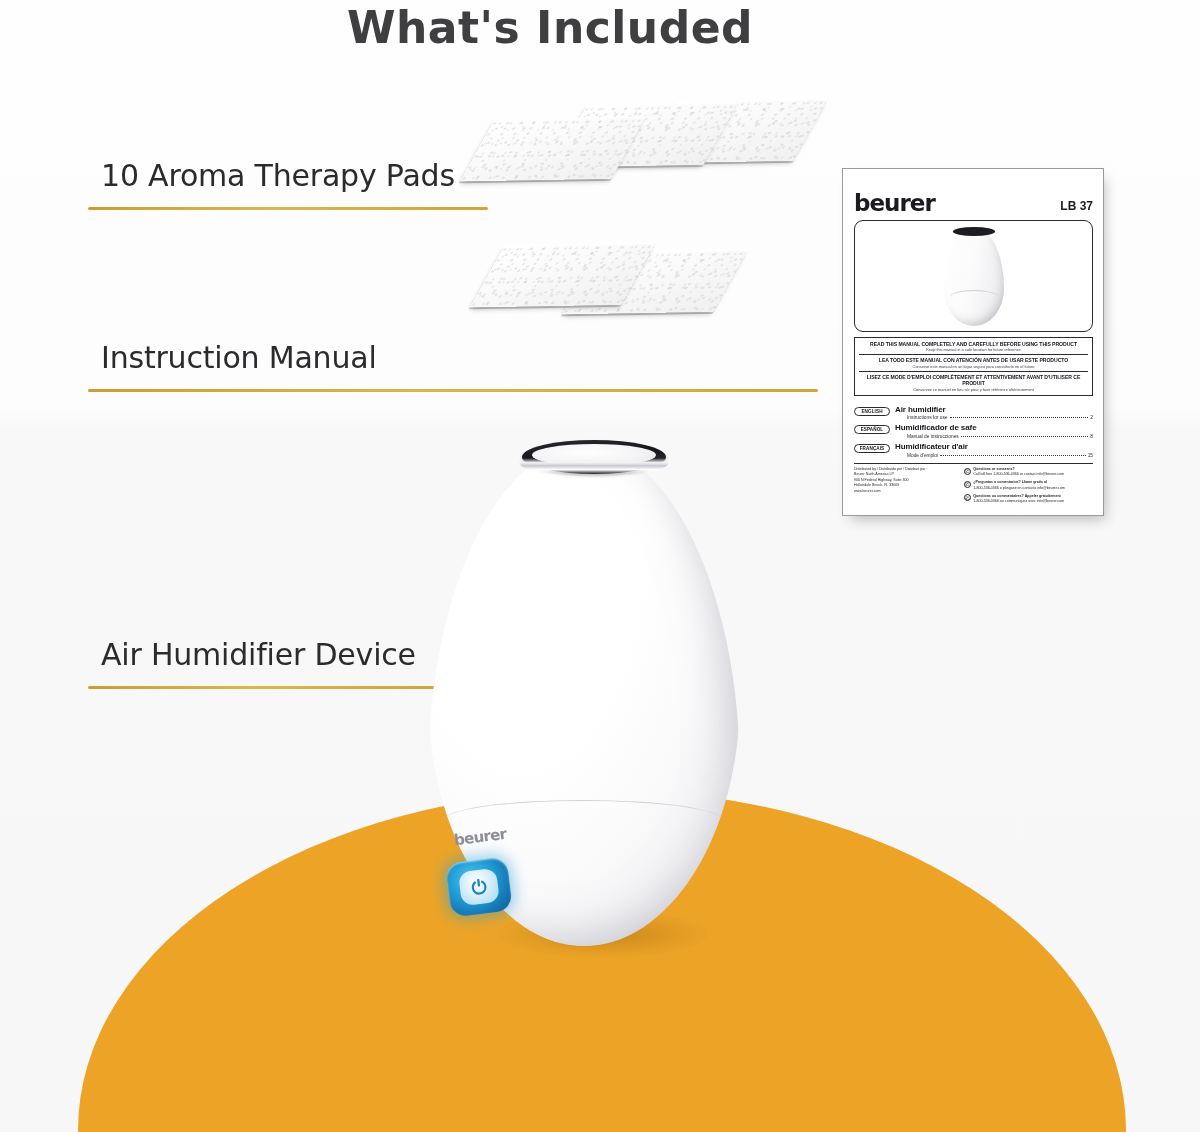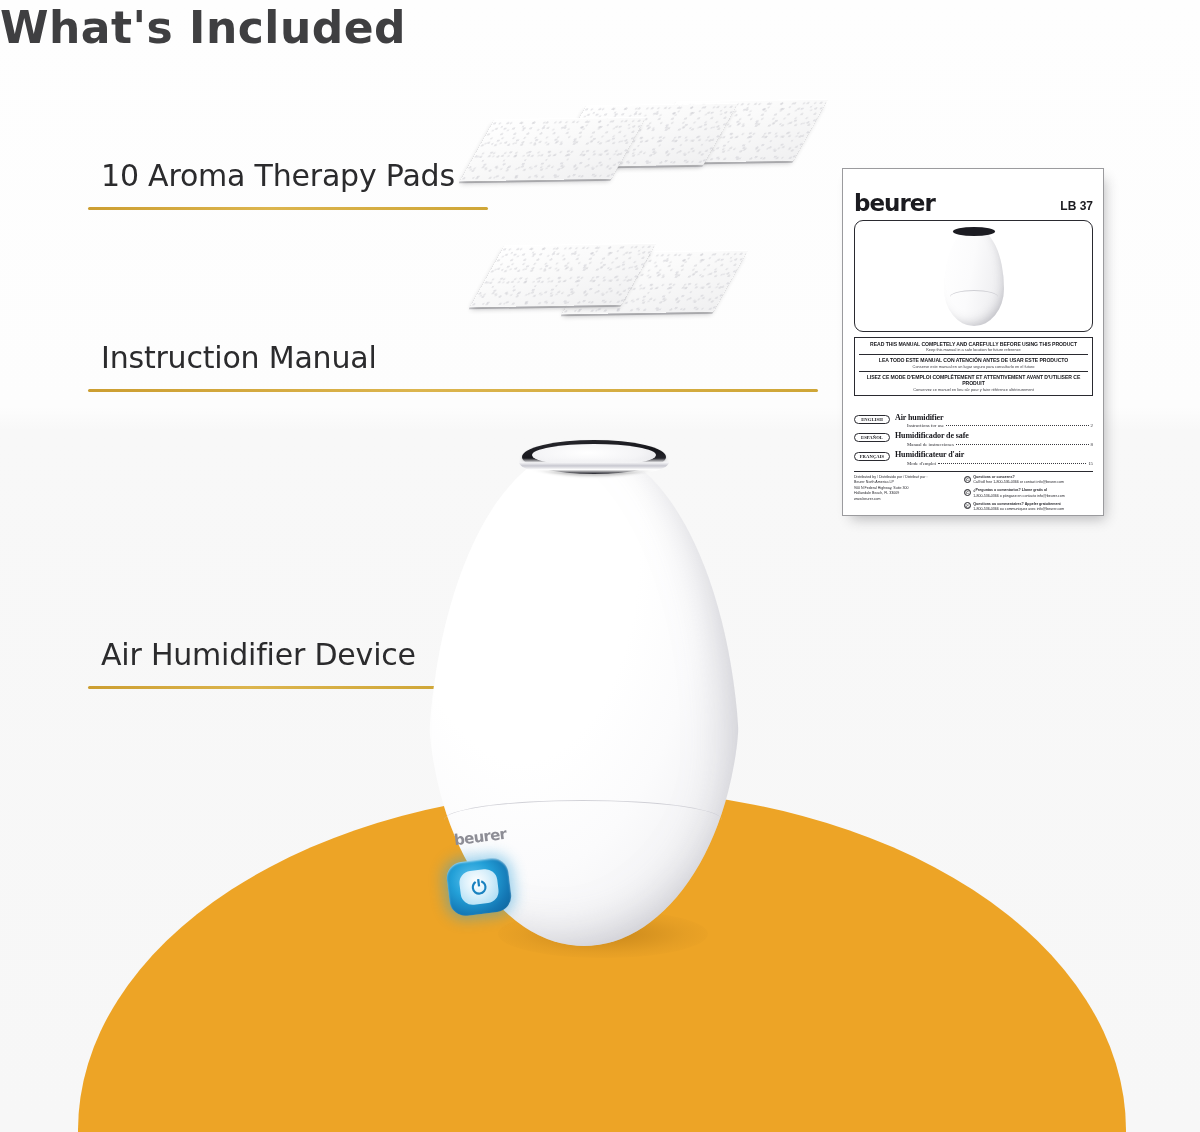--- a/index.html
+++ b/index.html
@@ -14,21 +14,21 @@
   
   .infographic{
     position:absolute; inset:0;
     background:linear-gradient(180deg,#fefefe 0%, #fdfdfd 36%, #f8f8f8 38%, #f7f7f7 100%);
     overflow:hidden;
   }
 
   
   .page-title{
     position:absolute; top:2px; left:0; width:1100px;
-    text-align:left;
+    text-align:center;
     font-size:44px; font-weight:700; letter-spacing:0.5px;
     color:#3f3f41;
     font-family:"DejaVu Sans", sans-serif;
   }
 
   
   .label-block{ position:absolute; }
   .label-text{
     font-size:30px; font-weight:400; color:#2b2b2d; white-space:nowrap;
     font-family:"DejaVu Sans", sans-serif; letter-spacing:-0.2px;margin-left:13px;
@@ -126,21 +126,21 @@
   }
 
   .m-warn{
     margin-top:5px; border:1px solid #2a2a30;
     padding:3px 4px; text-align:center;
   }
   .m-warn .w-main{ font-size:5.1px; font-weight:700; line-height:1.25; letter-spacing:-0.05px; }
   .m-warn .w-sub { font-size:3.9px; font-weight:400; line-height:1.3; color:#3a3a40; }
   .m-warn .w-div { height:1px; background:#2a2a30; margin:2px 0; }
 
-  .m-langs{ margin-top:18px;font-family:Liberation Serif, serif; }
+  .m-langs{ margin-top:10px; }
   .m-lang{ display:flex; align-items:flex-start; margin-bottom:4px; }
   .lang-tag{
     flex:0 0 auto; min-width:36px; text-align:center;
     border:1px solid #2a2a30; border-radius:7px;
     font-size:4.6px; font-weight:700; padding:1px 3px; margin-top:1px; letter-spacing:.1px;
   }
   .lang-body{ margin-left:5px; flex:1 1 auto; }
   .lang-title{ font-size:8px; font-weight:700; line-height:1.1; letter-spacing:-0.1px; }
   .lang-sub{
     font-size:4.8px; color:#2e2e34; margin-top:1px; margin-left:12px;

